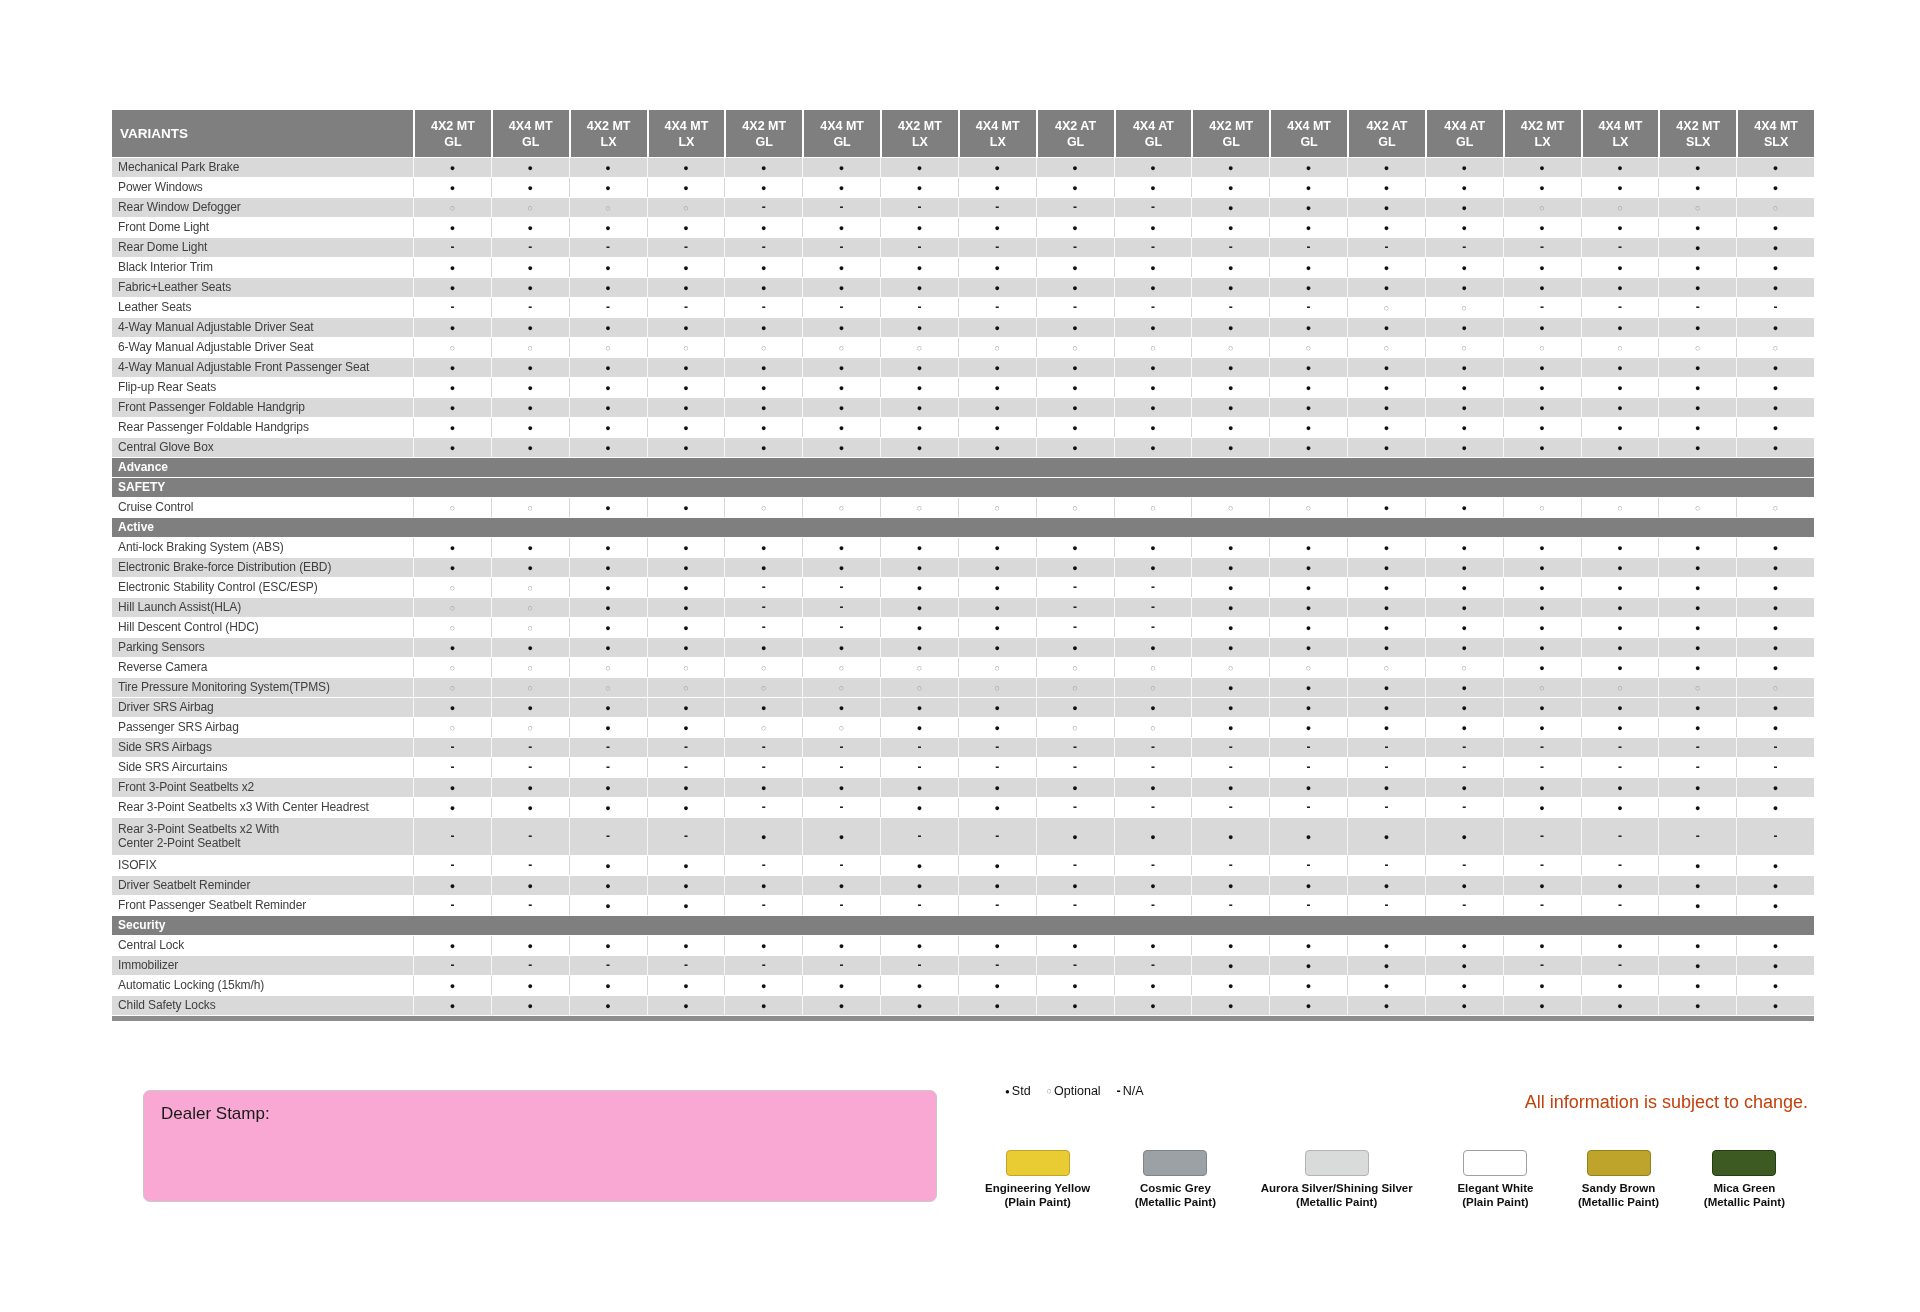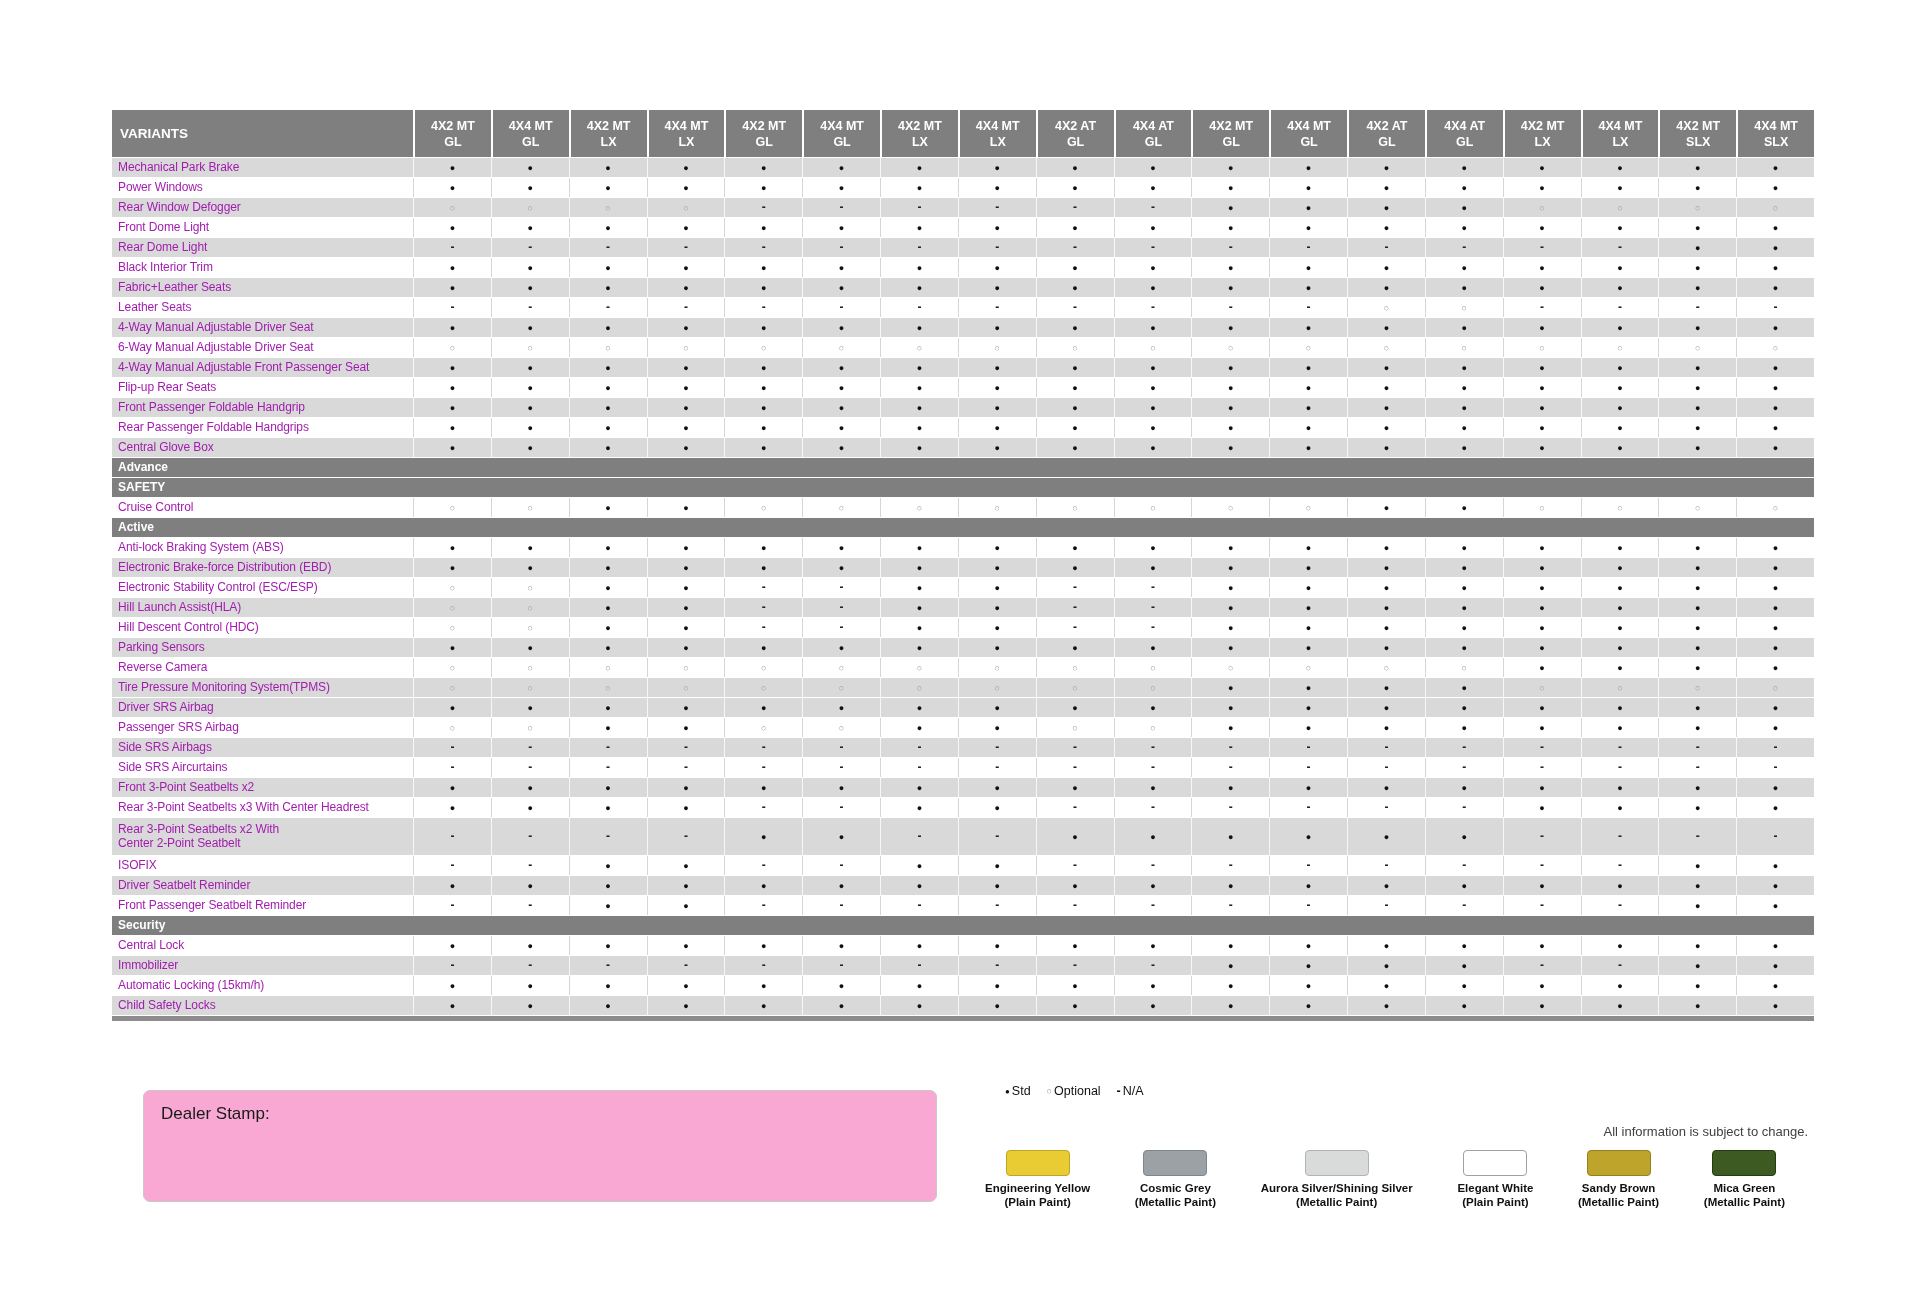--- a/index.html
+++ b/index.html
@@ -22,40 +22,40 @@
   .section-row { height:19px; line-height:19px; background:#7f7f7f; color:#fff;
                  font-weight:700; font-size:12px; padding-left:6px; margin-top:1px; }
 
   .data-row { height:19px; margin-top:1px; }
   .data-row.tall { height:37px; }
   .shade-g > div { background:#d9d9d9; }
   .shade-w > div { background:#ffffff; }
   .shade-g .cell { border-left:1.5px solid #f6f6f6; }
   .shade-w .cell { border-left:1.5px solid #d6d6d6; }
   .label-cell { display:flex; align-items:center; padding-left:6px; font-size:12px;
-                color:#a21caf; white-space:pre-line; line-height:13.5px; letter-spacing:-0.1px; }
+                color:#404040; white-space:pre-line; line-height:13.5px; letter-spacing:-0.1px; }
   .cell { display:flex; align-items:center; justify-content:center; }
   .sym-std { font-size:9px; color:#111; }
   .sym-opt { font-size:9px; color:#9a9a9a; }
   .sym-na  { font-size:12px; font-weight:700; color:#222; position:relative; top:-1px; }
   .closing-bar { height:5px; background:#8c8c8c; margin-top:1px; }
 
   
   .dealer-box { position:absolute; left:143px; top:1090px; width:794px; height:112px;
                 border:1px solid #c9c9c9; border-radius:7px; background:#f9a8d4; }
   .dealer-box span { display:block; padding:13px 0 0 17px; font-size:17px; color:#1a1a1a; }
 
   .legend { position:absolute; left:1005px; top:1084px; display:flex; gap:16px;
             font-size:12.5px; color:#111; align-items:center; }
   .legend .item { display:flex; align-items:center; gap:2px; }
   .legend .g-std { font-size:8px; }
   .legend .g-opt { font-size:9px; color:#9a9a9a; }
   .legend .g-na  { font-weight:700; }
 
-  .disclaimer { position:absolute; right:112px; top:1124px; font-size:13px; color:#404040; }
+  .disclaimer { position:absolute; right:112px; top:1092px; font-size:18px; color:#c2410c; }
 
   .swatches { position:absolute; left:985px; top:1150px; width:800px; display:flex;
               justify-content:space-between; }
   .swatch { display:flex; flex-direction:column; align-items:center; }
   .swatch .chip { width:64px; height:26px; border-radius:4px; border:1.5px solid #888; }
   .swatch .cap { margin-top:6px; font-size:11.5px; font-weight:700; line-height:13.5px;
                  text-align:center; color:#111; white-space:nowrap; }
 </style>
 </head>
 <body>

